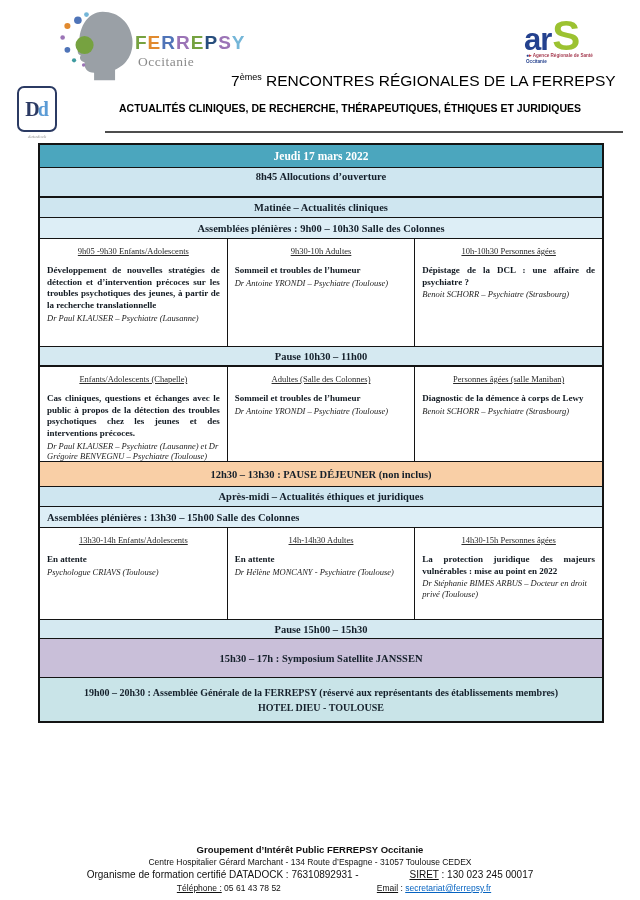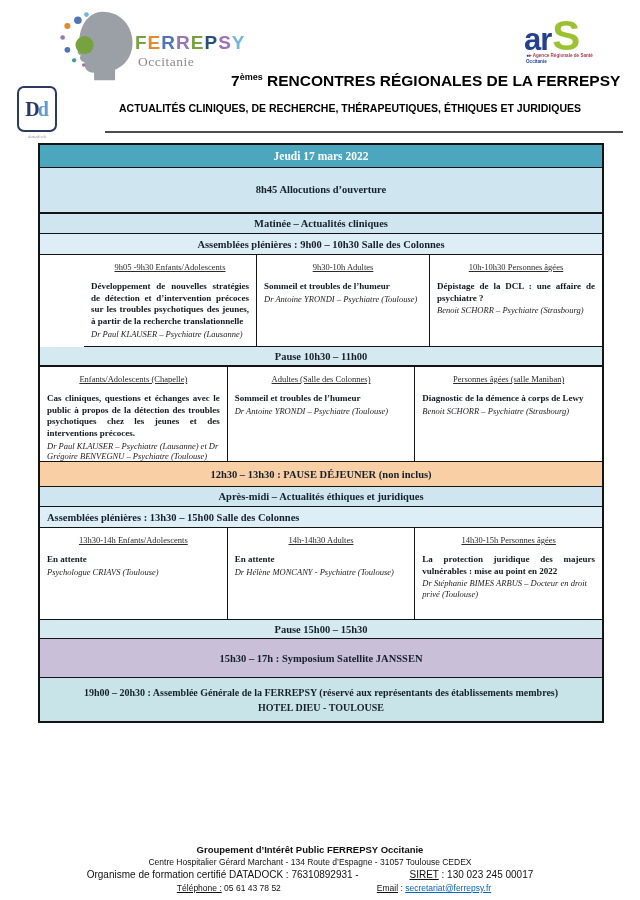--- a/index.html
+++ b/index.html
@@ -24,45 +24,45 @@
   .flag-b { color:#24418e; } .flag-r { color:#c22f3e; }
 
   .datadock { position:absolute; left:14px; top:86px; width:46px; text-align:center; }
   .dd-box { width:36px; height:42px; margin:0 auto; border:2.5px solid #2b3a63; border-radius:7px;
             background:#fff; display:flex; align-items:center; justify-content:center;
             font-family:"Liberation Serif",serif; font-weight:bold; font-size:20px; }
   .dd-D { color:#2b3a63; } .dd-d { color:#5b9bd5; margin-left:-2px; }
   .dd-caption { font-size:5px; color:#9a9a9a; font-style:italic; margin-top:2px; }
 
   .doc-title { position:absolute; left:231px; top:72px; font-family:"Liberation Sans",sans-serif;
-               font-weight:bold; font-size:15.5px; color:#000; white-space:nowrap; }
+               font-weight:normal; font-size:15.5px; color:#000; white-space:nowrap; }
   .doc-title sup { font-size:9px; }
   .doc-subtitle { position:absolute; left:90px; top:102px; width:520px; text-align:center;
                   font-family:"Liberation Sans",sans-serif; font-weight:bold; font-size:10.5px; color:#000; }
   .header-rule { position:absolute; left:105px; top:131px; width:518px; height:2px; background:#4d4d4d; }
 
   
   .prog-table { position:absolute; left:38px; top:143px; width:562px; border:2px solid #141414; background:#fff; }
   .row { box-sizing:border-box; border-bottom:1px solid #141414; display:flex; align-items:center; justify-content:center; text-align:center; font-weight:bold; }
   .row:last-child { border-bottom:none; }
 
   .r-title  { height:26px; background:#2e7f99; color:#fff; font-size:13.5px; letter-spacing:3px; }
   .r-date   { height:23px; background:#4ba6be; color:#fff; font-size:11.5px; }
-  .r-open   { height:46px; background:#cfe6f0; font-size:10.5px; align-items:flex-start; padding-top:16px; border-bottom-width:2px; }
+  .r-open   { height:30px; background:#cfe6f0; font-size:10.5px; align-items:flex-start; padding-top:3px; border-bottom-width:2px; }
   .r-sub    { height:20px; background:#cfe6f0; font-size:10.5px; }
   .r-plen   { height:21px; background:#ddeef6; font-size:10.5px; }
   .r-plen-left { justify-content:flex-start; text-align:left; padding-left:7px; }
   .r-pause  { height:20px; background:#d5e9f1; font-size:10.5px; border-bottom-width:2px; }
   .r-pause2 { height:19px; background:#d5e9f1; font-size:10.5px; }
   .r-lunch  { height:25px; background:#f9cfa6; font-size:10.5px; }
   .r-sympo  { height:39px; background:#c9bfd9; font-size:10.5px; }
   .r-ag     { height:43px; background:#c9e4e8; font-size:10px; flex-direction:column; line-height:1.5; justify-content:center; }
 
   .sess-row { display:flex; align-items:stretch; justify-content:flex-start; text-align:left; font-weight:normal; background:#fff; }
-  .sess-morning { height:92px;margin-left:44px; } .sess-ateliers { height:95px; } .sess-afternoon { height:92px; }
+  .sess-morning { height:108px; } .sess-ateliers { height:95px; } .sess-afternoon { height:92px; }
   .cell { flex:1; box-sizing:border-box; border-right:1px solid #141414; padding:7px 7px 0 7px; display:flex; flex-direction:column; }
   .cell:last-child { border-right:none; }
   .cell-time { text-align:center; font-size:8.5px; color:#2a2a2a; text-decoration:underline; margin-bottom:9px; }
   .cell-title { font-weight:bold; font-size:9px; line-height:1.3; text-align:justify; color:#101820; }
   .cell-speaker { font-style:italic; font-size:8.5px; line-height:1.25; color:#222; margin-top:1px; }
 
   
   .footer { position:absolute; left:0; top:844px; width:620px; text-align:center;
             font-family:"Liberation Sans",sans-serif; color:#101010; }
   .f1 { font-size:9.5px; font-weight:bold; margin-bottom:2px; }

